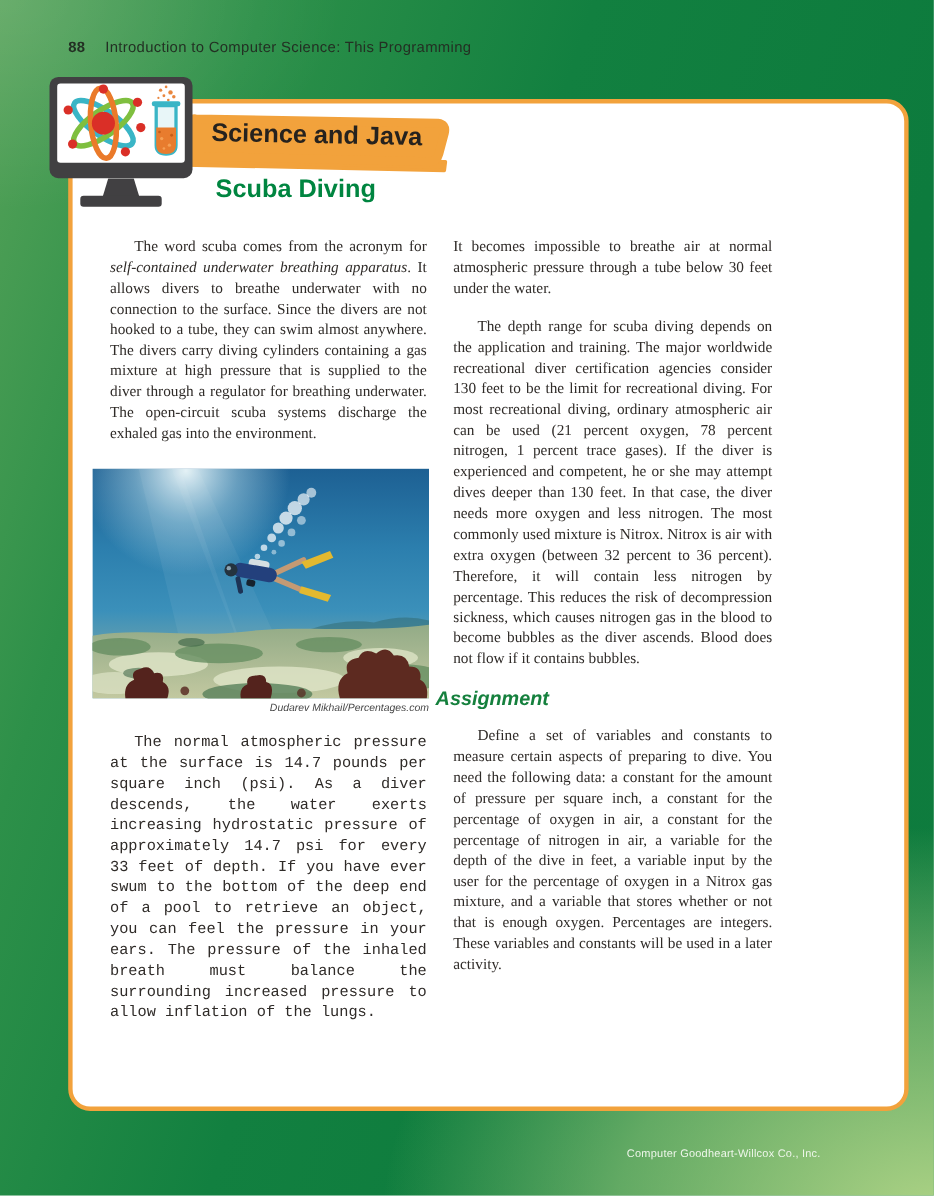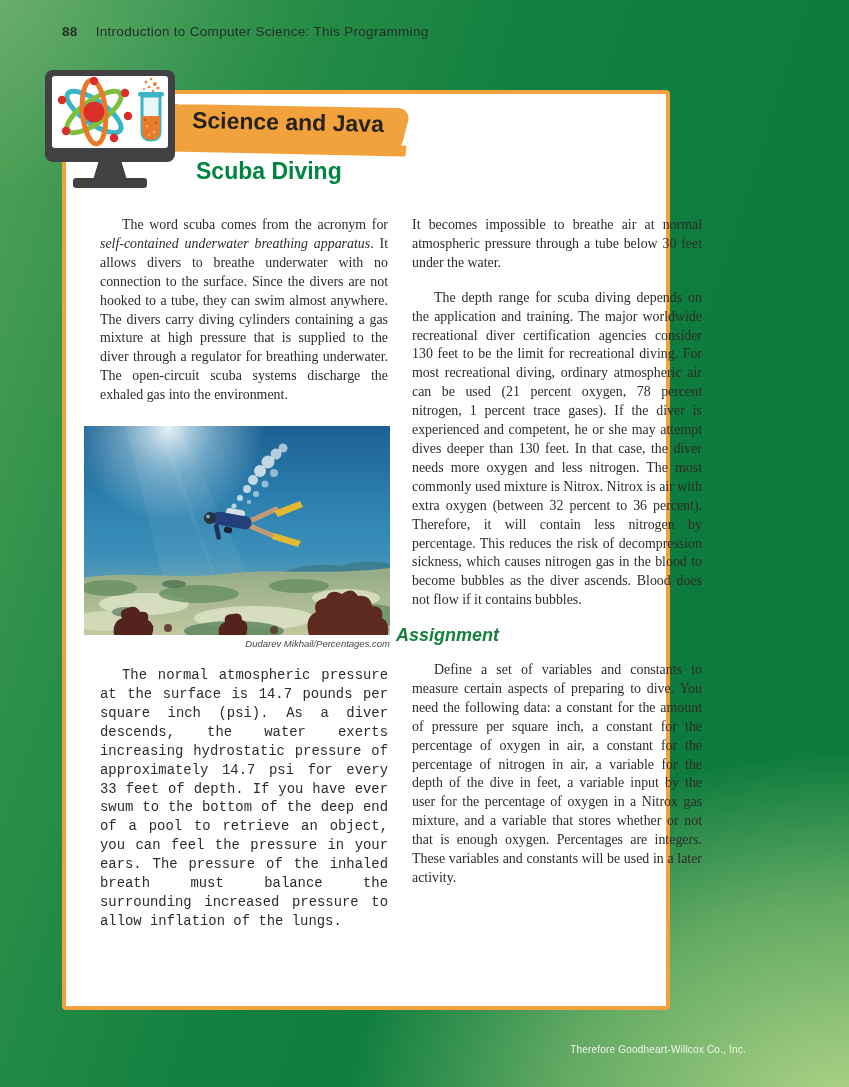--- a/index.html
+++ b/index.html
@@ -5,26 +5,26 @@
   html,body{margin:0;padding:0;}
   .page{
     position:relative;width:849px;height:1087px;overflow:hidden;
     font-family:"Liberation Serif",serif;
     background:
       radial-gradient(760px 540px at 100% 102%, rgba(183,216,138,0.95) 0%, rgba(183,216,138,0.5) 38%, rgba(183,216,138,0) 66%),
       radial-gradient(520px 320px at 0% 0%, rgba(255,255,255,0.12), rgba(255,255,255,0) 60%),
       linear-gradient(108deg,#55a258 0%,#2d9049 20%,#128040 45%,#0d7b3d 75%,#0f7c3e 100%);
   }
   
-  .runhead{position:absolute;left:62px;top:24px;display:flex;gap:18px;align-items:baseline;
+  .runhead{position:absolute;left:62px;top:35px;display:flex;gap:18px;align-items:baseline;
     font-family:"Liberation Sans",sans-serif;color:#233023;font-size:13.5px;letter-spacing:.3px;}
   .runhead .num{font-weight:bold;}
   
-  .card{position:absolute;left:62px;top:90px;width:608px;height:920px;box-sizing:border-box;
-    background:#ffffff;border:4px solid #f2a23c;border-radius:4px;z-index:1;}
+  .card{position:absolute;left:62px;top:90px;width:764px;height:920px;box-sizing:border-box;
+    background:#ffffff;border:4px solid #f2a23c;border-radius:20px;z-index:1;}
   
   .banner-svg{position:absolute;left:160px;top:98px;z-index:3;}
   .banner-text{position:absolute;left:178px;top:109px;width:220px;text-align:center;z-index:4;
     font-family:"Liberation Sans",sans-serif;font-weight:bold;font-size:23px;color:#26221e;
     transform:rotate(1.2deg);}
   
   .monitor{position:absolute;left:45px;top:70px;width:130px;height:120px;z-index:5;}
   .mon-body{position:absolute;left:0;top:0;width:130px;height:92px;background:#414042;border-radius:8px;}
   .mon-screen{position:absolute;left:7px;top:6px;width:116px;height:72px;background:#ffffff;border-radius:3px;overflow:hidden;}
   .mon-neck{position:absolute;left:48px;top:92px;width:34px;height:18px;background:#414042;
@@ -196,14 +196,14 @@
             <circle cx="104" cy="47" r="1.3" fill="#c65d17"></circle>
             <circle cx="93" cy="44" r="1.2" fill="#c65d17"></circle>
           <rect x="86" y="16" width="26" height="4.5" rx="2" fill="#3ab5c6"></rect>
         </g>
       </svg>
     </div>
     <div class="mon-neck"></div>
     <div class="mon-base"></div>
   </div>
 
-  <div class="copyright">Therefore Goodheart-Willcox Co., Inc.</div>
+  <div class="copyright">Computer Goodheart-Willcox Co., Inc.</div>
 </div>
 
 </body></html>

